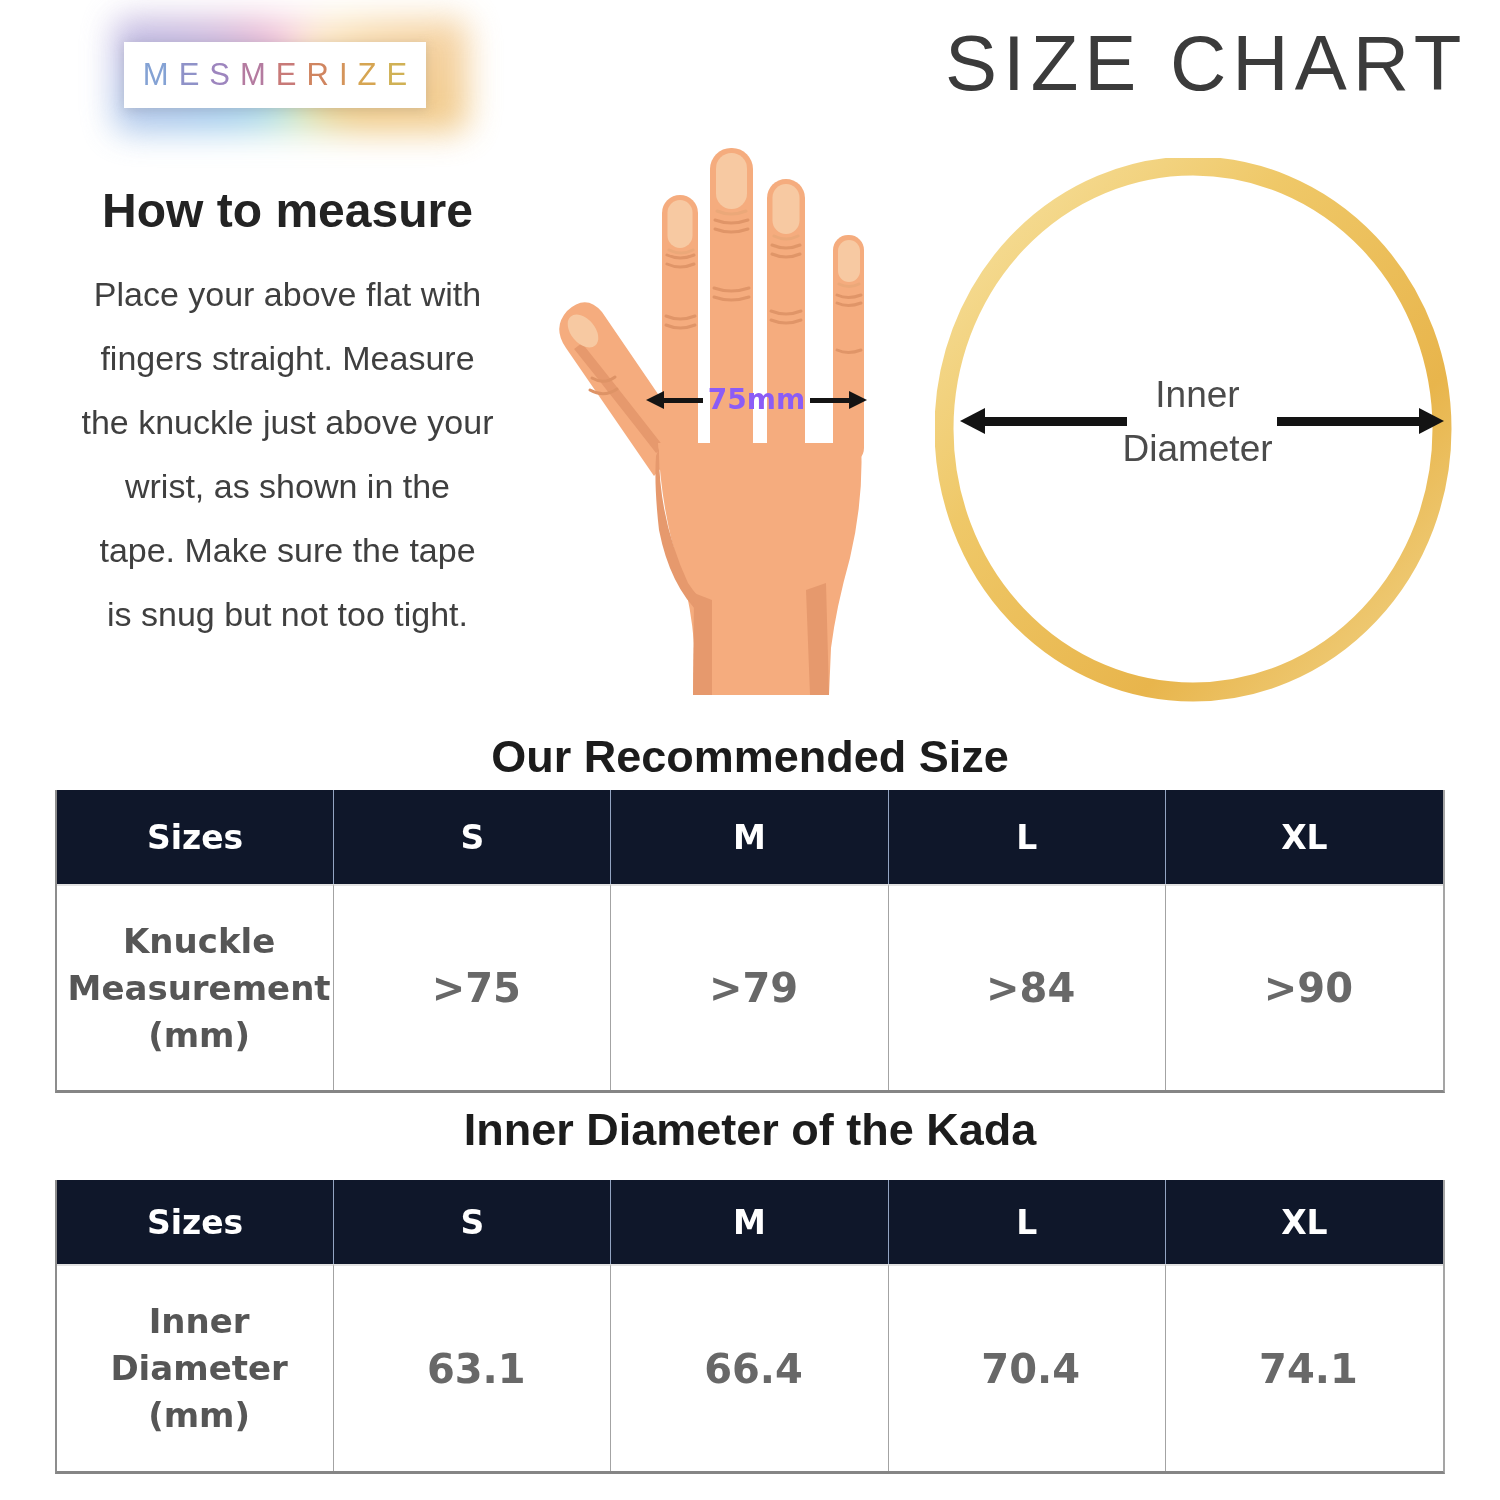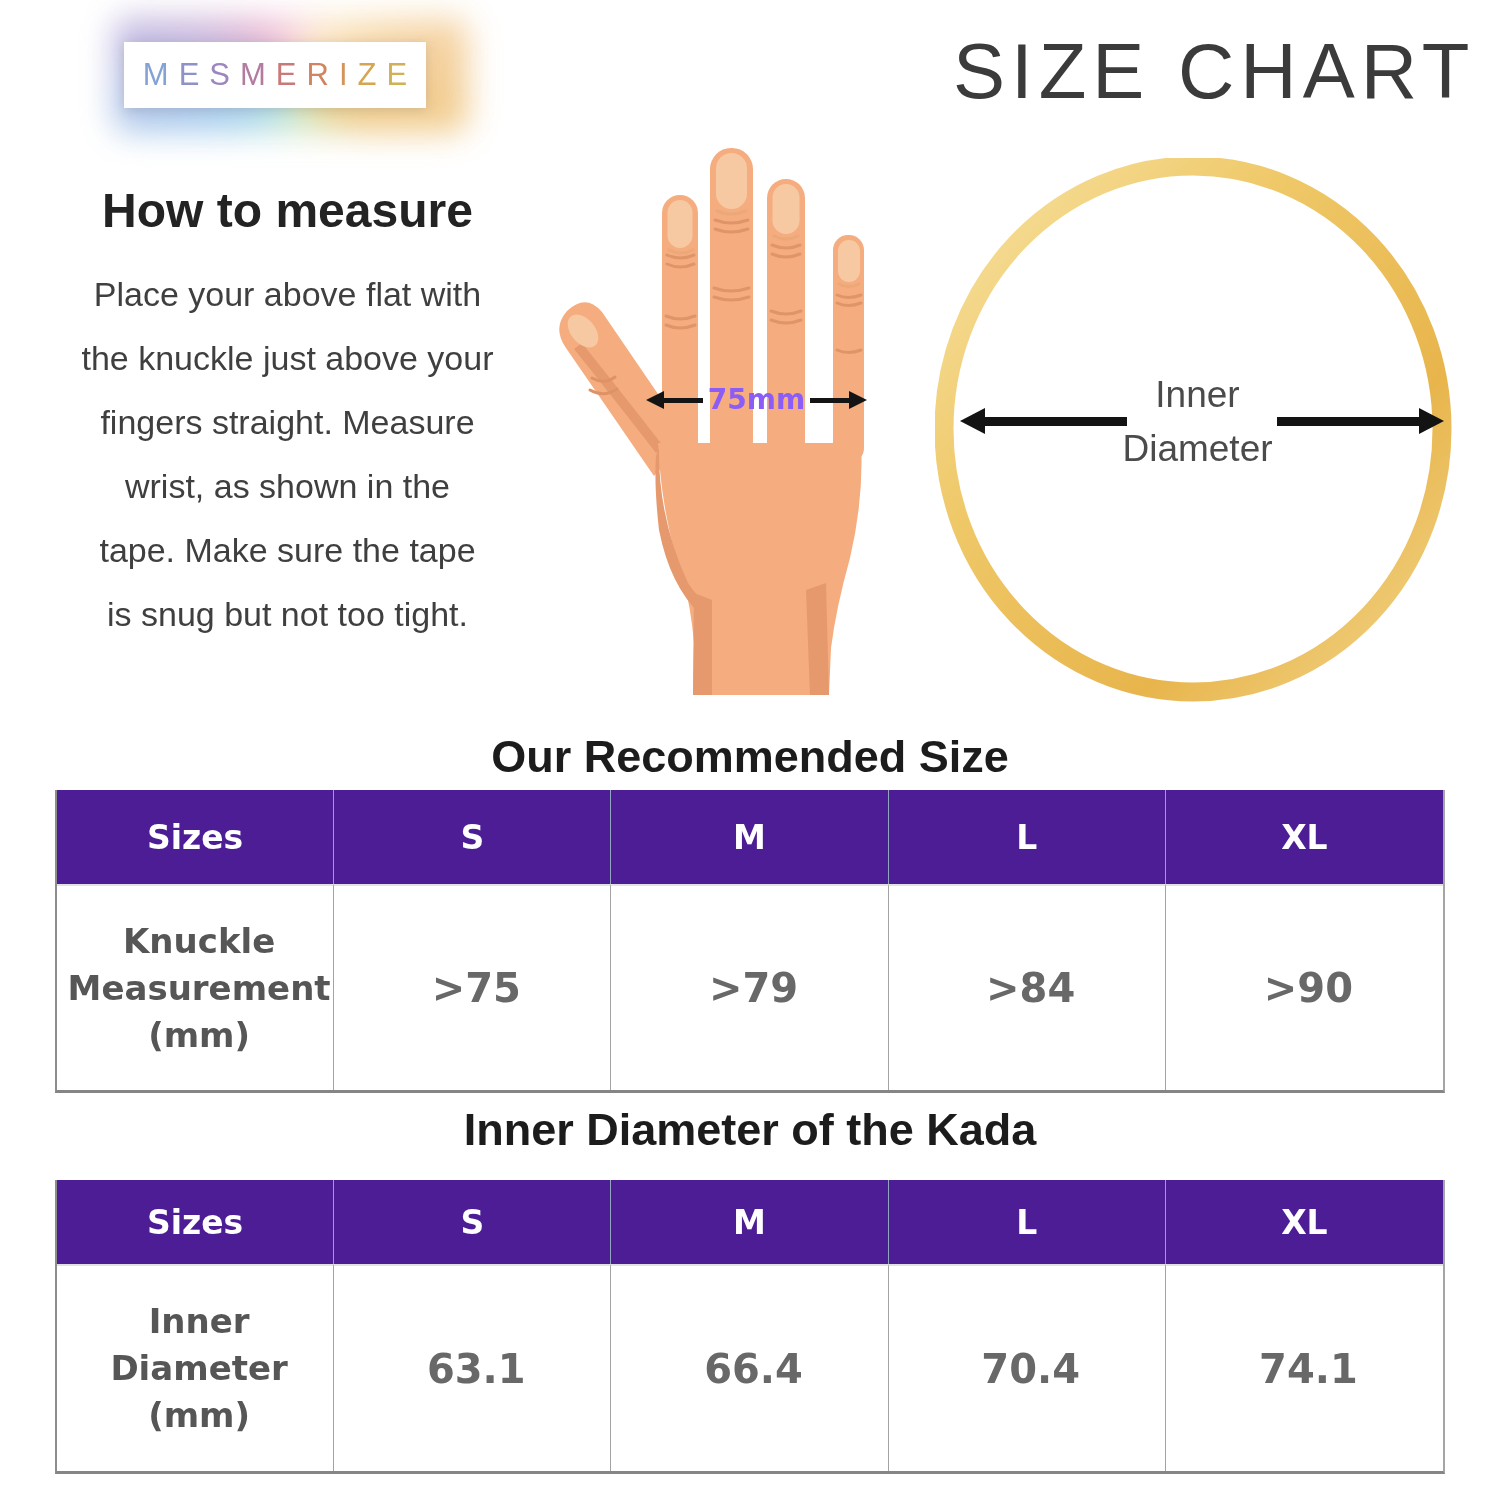--- a/index.html
+++ b/index.html
@@ -9,21 +9,21 @@
   
   .logo-wrap{position:absolute;left:118px;top:22px;width:346px;height:106px;}
   .logo-glow{position:absolute;inset:-4px;border-radius:14px;
     background:conic-gradient(from 0deg at 50% 50%,#f6c9d8,#fbe7c0,#f3c98f,#edc06e,#cfe3b0,#a8dcd8,#93c6ec,#b3aede,#e4a9c9,#f6c9d8);
     filter:blur(16px);opacity:.85;}
   .logo-box{position:absolute;left:6px;top:20px;width:302px;height:66px;background:#fff;
     box-shadow:0 2px 10px rgba(120,120,120,.25);display:flex;align-items:center;justify-content:center;}
   .logo-text{font-size:31px;font-weight:400;letter-spacing:10px;padding-left:10px;white-space:nowrap;}
 
   
-  .size-chart-title{position:absolute;left:945px;top:18px;width:500px;margin:8px;text-align:center;
+  .size-chart-title{position:absolute;left:945px;top:18px;width:500px;margin:0;text-align:center;
     font-size:78px;font-weight:100;letter-spacing:6px;color:#3b3b3b;white-space:nowrap;}
 
   
   .howto{position:absolute;left:30px;top:183px;width:515px;text-align:center;}
   .howto h2{margin:0 0 24px 0;font-size:48px;font-weight:700;color:#232323;}
   .howto .line{font-size:34px;font-weight:400;color:#3f3f3f;line-height:64px;white-space:nowrap;}
 
   
   .measure-75{position:absolute;left:663px;top:384px;width:187px;height:32px;display:flex;align-items:center;}
   .m75-bar{flex:1;height:5px;background:#141414;position:relative;}
@@ -49,21 +49,21 @@
   .tbl-title{position:absolute;left:0;width:100%;text-align:center;font-size:45px;font-weight:700;color:#1c1c1c;}
   .tbl-title.t1{top:731px;}
   .tbl-title.t2{top:1104px;}
 
   
   .size-table{position:absolute;left:55px;width:1390px;display:grid;grid-template-columns:repeat(5,1fr);
     border-left:2px solid #8d8d8d;border-right:2px solid #a5a5a5;border-bottom:3px solid #858585;box-sizing:border-box;
     font-family:"DejaVu Sans",sans-serif;}
   .size-table.t1{top:790px;}
   .size-table.t2{top:1180px;}
-  .th{background:#4c1d95;color:#ffffff;font-weight:700;font-size:33px;display:flex;align-items:center;justify-content:center;
+  .th{background:#0f172a;color:#ffffff;font-weight:700;font-size:33px;display:flex;align-items:center;justify-content:center;
     border-right:1px solid #93a4c2;box-sizing:border-box;}
   .t1 .th{height:94px;}
   .t2 .th{height:84px;}
   .td{background:#ffffff;display:flex;align-items:center;justify-content:center;
     border-right:1px solid #a3a3a3;border-top:2px solid #e2e2e2;box-sizing:border-box;
     font-weight:700;font-size:40px;color:#686868;padding-left:8px;}
   .t1 .td{height:206px;}
   .t2 .td{height:207px;}
   .th.last,.td.last{border-right:none;}
   .label-cell{flex-direction:column;font-size:34px;line-height:47px;color:#565656;}
@@ -78,22 +78,22 @@
     <div class="logo-box">
       <div class="logo-text"><span style="color: rgb(132, 162, 212);">M</span><span style="color: rgb(143, 146, 200);">E</span><span style="color: rgb(157, 133, 190);">S</span><span style="color: rgb(180, 123, 160);">M</span><span style="color: rgb(200, 122, 120);">E</span><span style="color: rgb(208, 133, 96);">R</span><span style="color: rgb(212, 148, 90);">I</span><span style="color: rgb(214, 165, 82);">Z</span><span style="color: rgb(208, 177, 85);">E</span></div>
     </div>
   </div>
 
   <h1 class="size-chart-title">SIZE CHART</h1>
 
   <section class="howto">
     <h2>How to measure</h2>
     <div class="line">Place your above flat with</div>
+    <div class="line">fingers straight. Measure</div>
     <div class="line">the knuckle just above your</div>
-    <div class="line">fingers straight. Measure</div>
     <div class="line">wrist, as shown in the</div>
     <div class="line">tape. Make sure the tape</div>
     <div class="line">is snug but not too tight.</div>
   </section>
 
   <svg class="abs" style="left:548px;top:138px;" width="360" height="570" viewBox="0 0 360 570">
 
     <path d="M106 338 L18 210 Q4 190 19 173 Q38 155 54 174 L140 300 Z" fill="#F5AC7E"></path>
     <path d="M30 208 Q70 258 112 312" stroke="#E6996D" stroke-width="10" fill="none"></path>
     <ellipse cx="35" cy="193" rx="12" ry="19" transform="rotate(-40 35 193)" fill="#F7C9A2"></ellipse>

